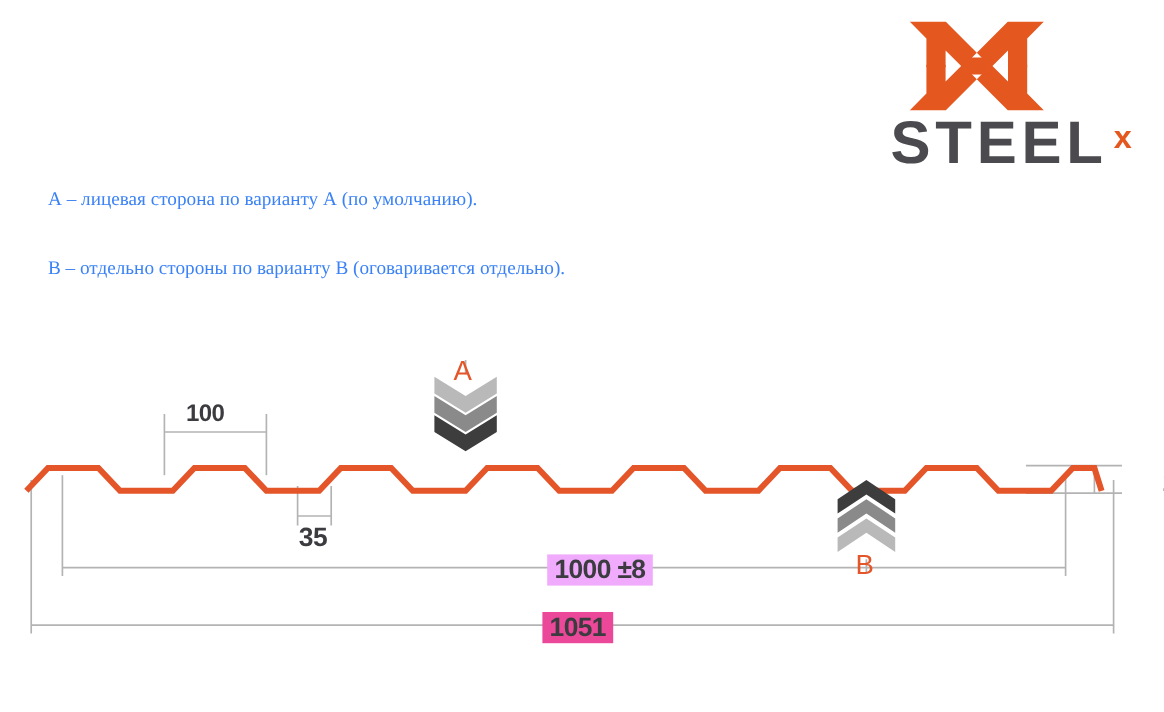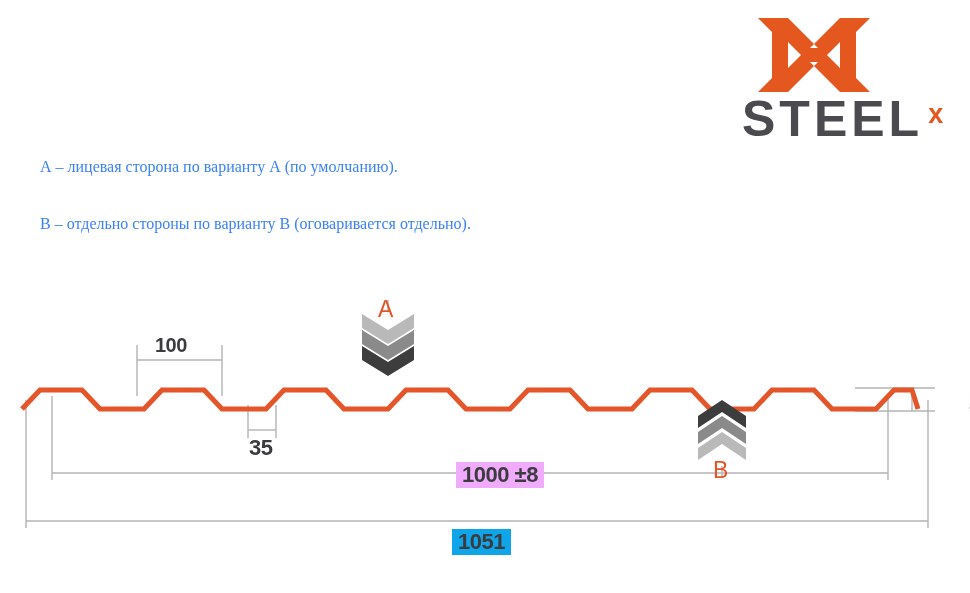--- a/index.html
+++ b/index.html
@@ -117,23 +117,22 @@
     letter-spacing: -0.5px;
     background: #f0abfc;
     padding: 0 6px;
     margin-left: 28px;
   }
   #dim-1051 {
     left: 452px;
     top: 510px;
     font-size: 22px;
     letter-spacing: -0.5px;
-    background: #0ea5e9;
+    background: #ec4899;
     padding: 0 6px;
-    margin-top: 19px;
   }
 
   
   .marker-letter {
     position: absolute;
     color: #e4552a;
     font-family: "Liberation Sans", sans-serif;
     font-size: 23px;
     font-weight: normal;
     white-space: nowrap;

